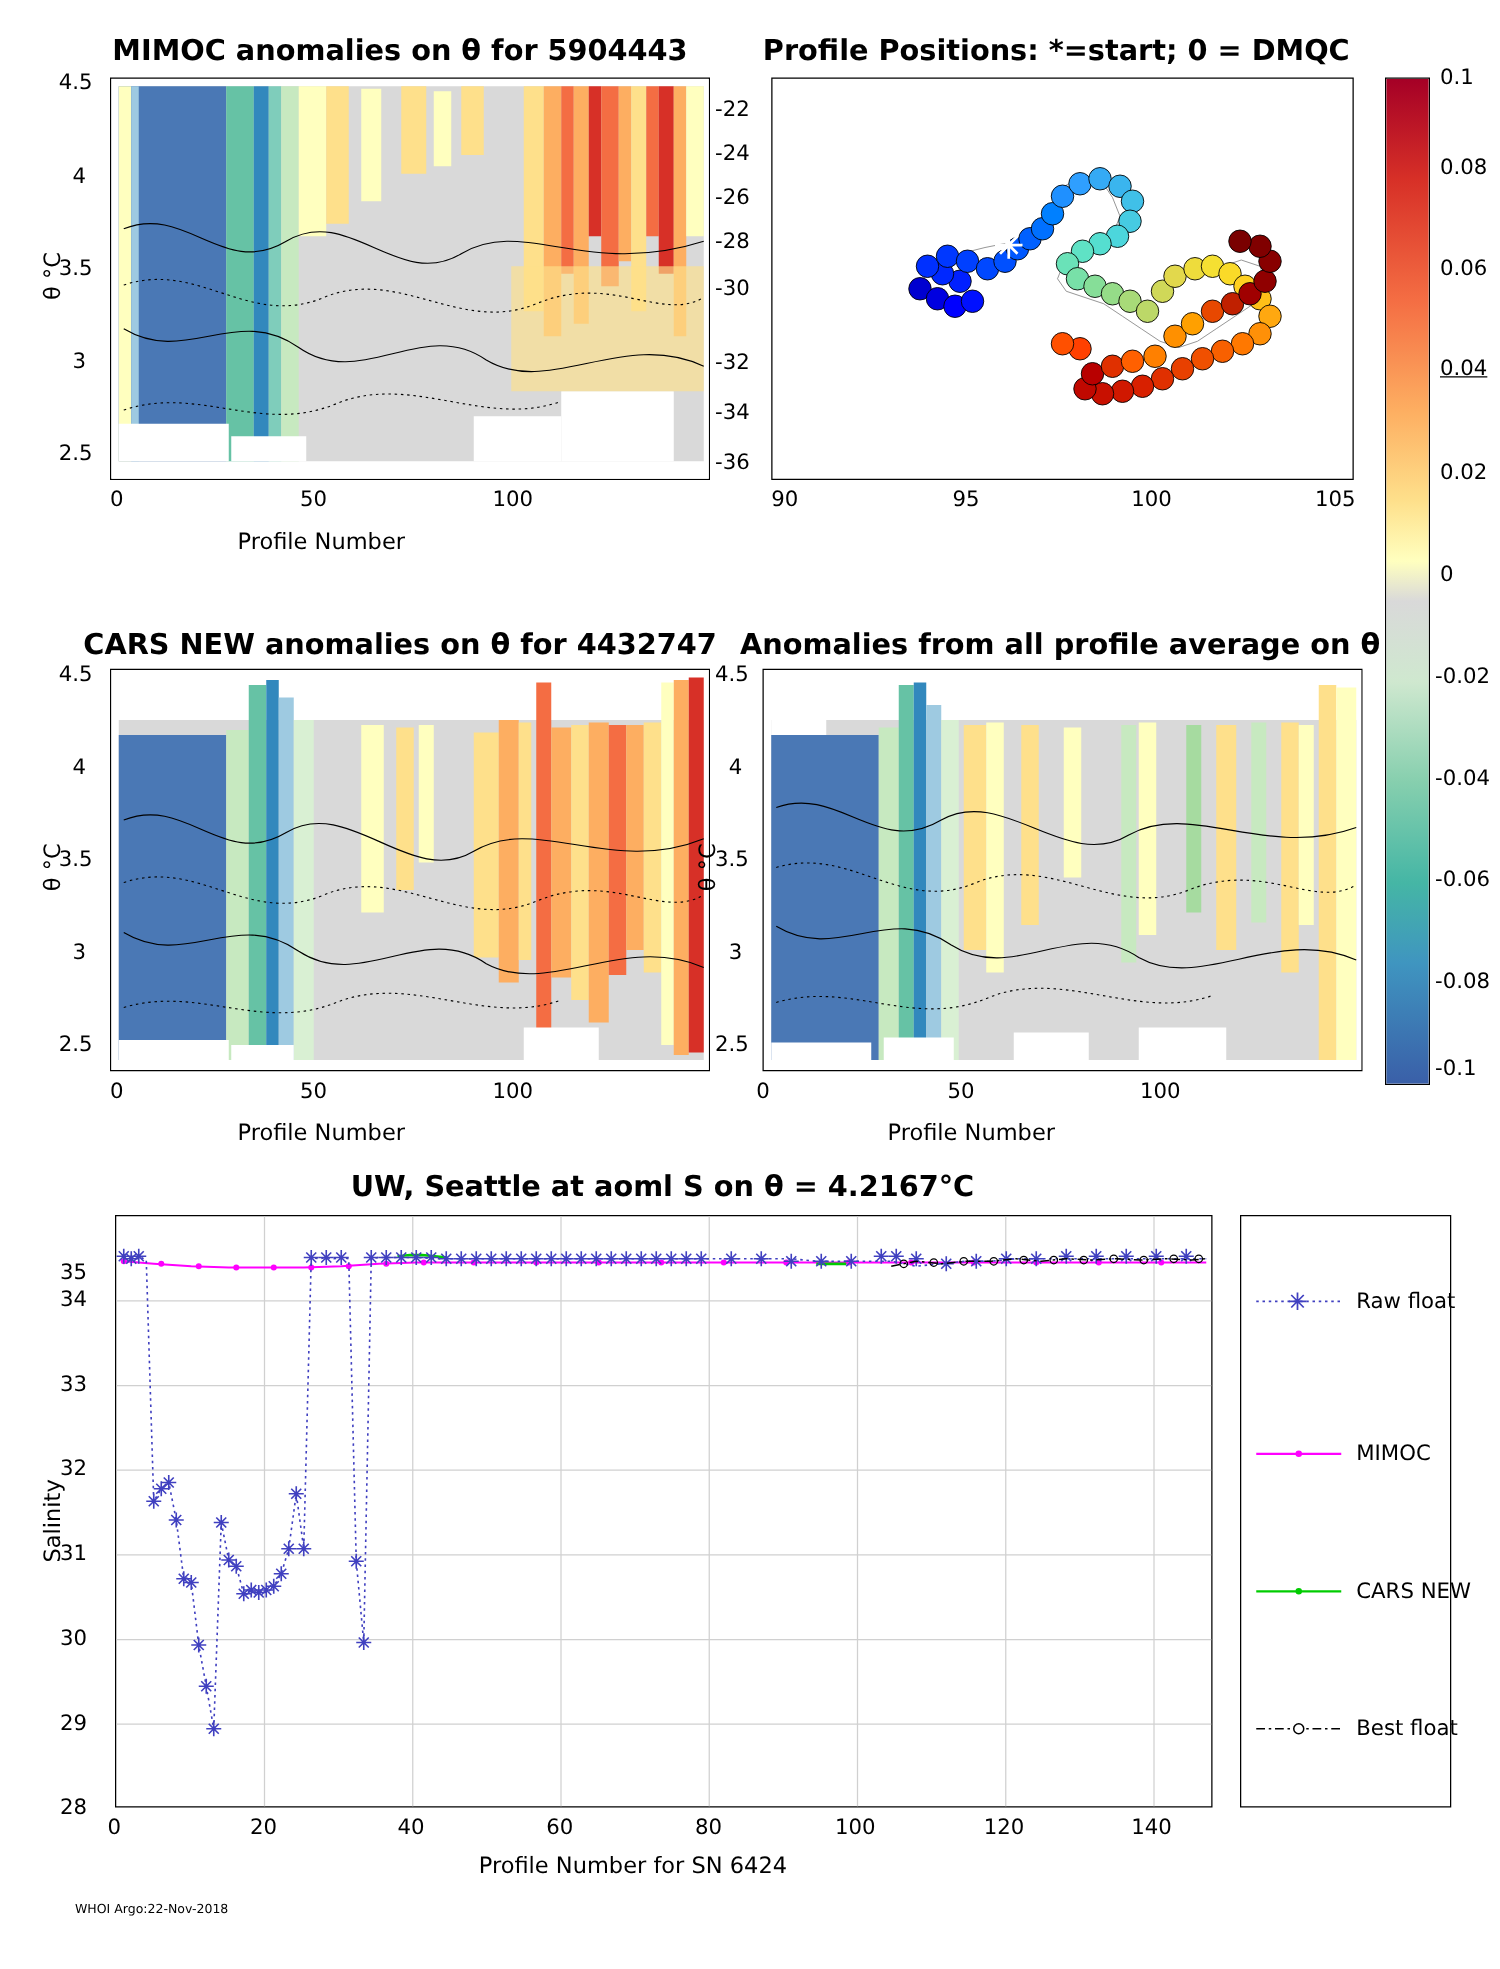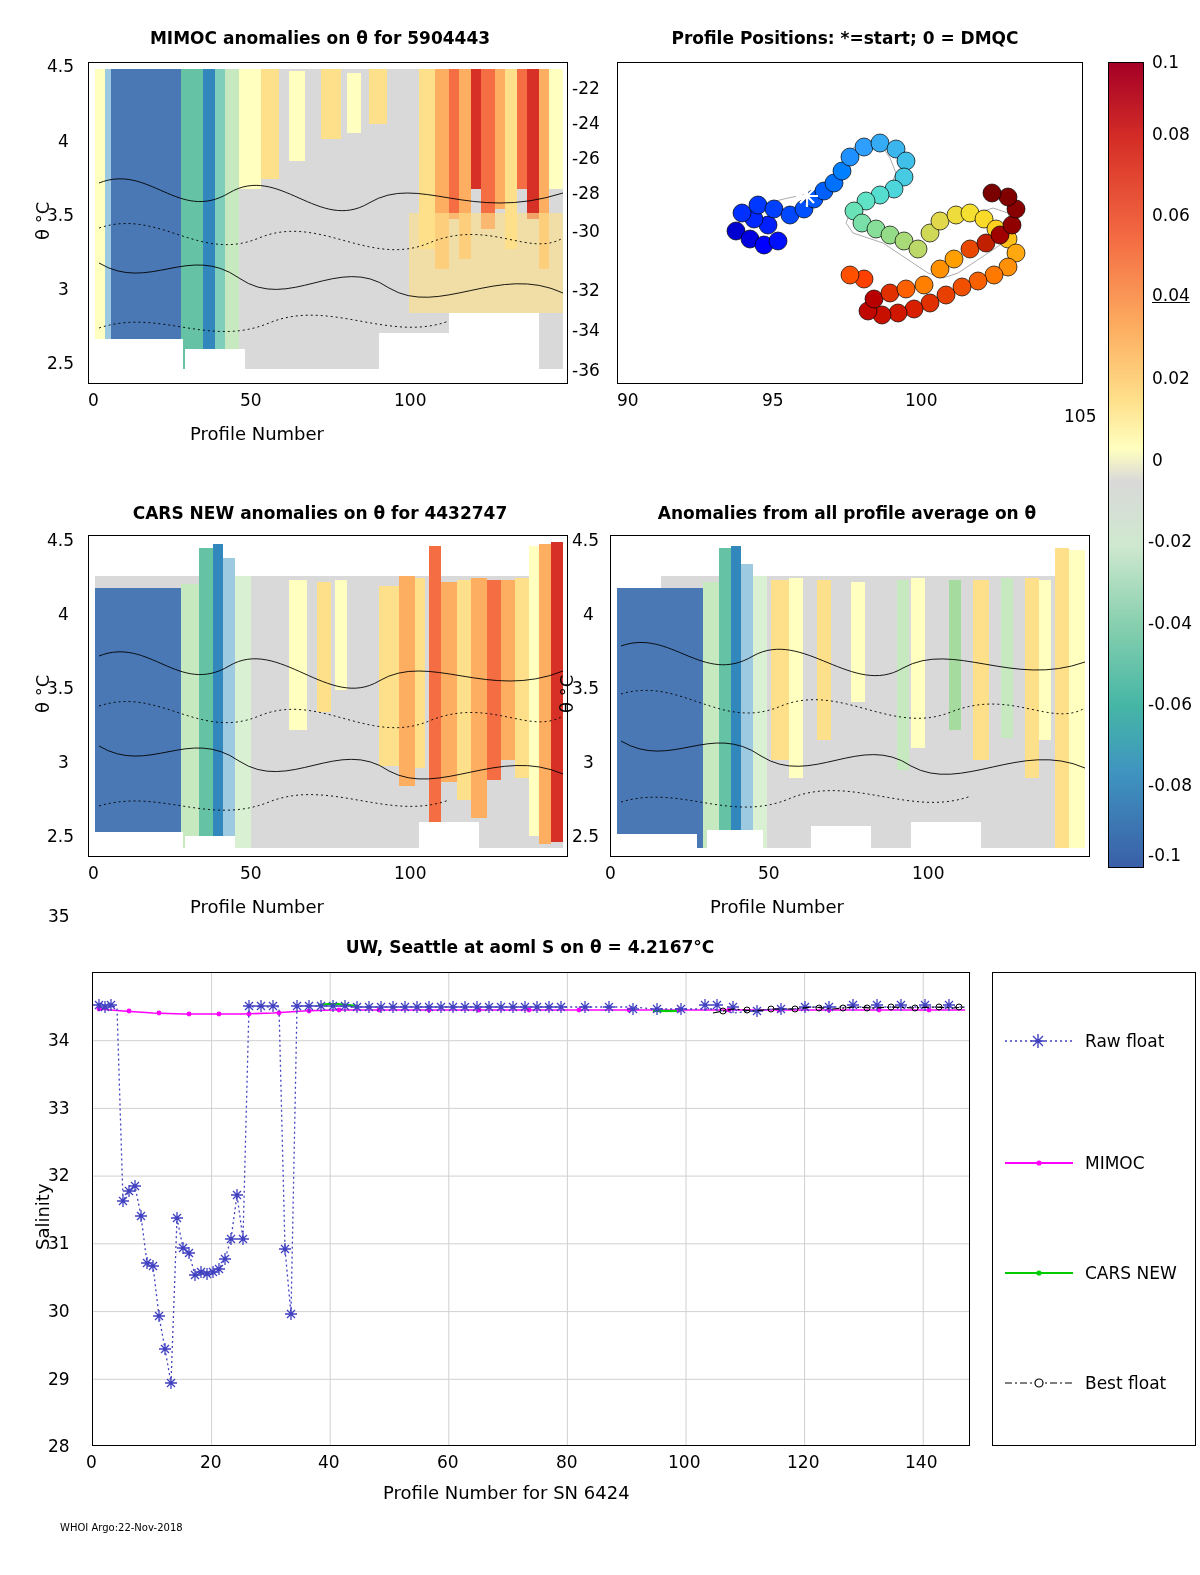--- a/index.html
+++ b/index.html
@@ -19,21 +19,21 @@
   .axes {
     position: absolute;
     border: 1.3px solid #000;
     box-sizing: border-box;
     background: #ffffff;
     overflow: hidden;
   }
   .title {
     position: absolute;
     font-weight: bold;
-    font-size: 17px;
+    font-size: 23px;
     text-align: center;
     white-space: nowrap;
   }
   .axlabel {
     position: absolute;
     font-size: 18px;
     text-align: center;
     white-space: nowrap;
   }
   .ticklabel {
@@ -237,21 +237,21 @@
       </g>
 
       <g stroke="#fff" stroke-width="2.2">
         <path d="M182,126 l14,14 M196,126 l-14,14 M189,122 l0,22 M178,133 l22,0"></path>
       </g>
     </svg>
   </div>
   <div class="ticklabel" style="left:617px; top:390px;">90</div>
   <div class="ticklabel" style="left:762px; top:390px;">95</div>
   <div class="ticklabel" style="left:905px; top:390px;">100</div>
-  <div class="ticklabel" style="left:1052px; top:406px;margin-left:12px;">105</div>
+  <div class="ticklabel" style="left:1052px; top:390px;">105</div>
 </div>
 
 <div class="panel">
   <div id="colorbar-axes" style="left:1108px; top:62px; width:36px; height:806px;">
     <svg class="cb-grad" viewBox="0 0 36 806" preserveAspectRatio="none">
       <defs>
         <linearGradient id="cbgrad" x1="0" y1="0" x2="0" y2="1">
           <stop offset="0.00" stop-color="#a50026"></stop>
           <stop offset="0.10" stop-color="#d73027"></stop>
           <stop offset="0.22" stop-color="#f46d43"></stop>
@@ -529,41 +529,41 @@
           <circle cx="750" cy="35" r="3"></circle>
         <circle cx="774" cy="35" r="3"></circle>
           <circle cx="798" cy="34" r="3"></circle>
           <circle cx="822" cy="35" r="3"></circle>
         <circle cx="846" cy="34" r="3"></circle>
           <circle cx="866" cy="34" r="3"></circle>
       </g>
     </svg>
   </div>
 
-  <div class="ticklabel" style="left:48px; top:906px;">35</div>
+  <div class="ticklabel" style="left:48px; top:1008px;">35</div>
   <div class="ticklabel" style="left:48px; top:1030px;">34</div>
   <div class="ticklabel" style="left:48px; top:1098px;">33</div>
   <div class="ticklabel" style="left:48px; top:1165px;">32</div>
   <div class="ticklabel" style="left:48px; top:1233px;">31</div>
   <div class="ticklabel" style="left:48px; top:1301px;">30</div>
   <div class="ticklabel" style="left:48px; top:1369px;">29</div>
   <div class="ticklabel" style="left:48px; top:1436px;">28</div>
   <div class="ylabel-rot" style="left:32px; top:1250px; transform:rotate(-90deg);">Salinity</div>
 
   <div class="ticklabel" style="left:86px; top:1452px;">0</div>
   <div class="ticklabel" style="left:200px; top:1452px;">20</div>
   <div class="ticklabel" style="left:318px; top:1452px;">40</div>
   <div class="ticklabel" style="left:437px; top:1452px;">60</div>
   <div class="ticklabel" style="left:556px; top:1452px;">80</div>
   <div class="ticklabel" style="left:668px; top:1452px;">100</div>
   <div class="ticklabel" style="left:787px; top:1452px;">120</div>
   <div class="ticklabel" style="left:905px; top:1452px;">140</div>
   <div class="axlabel" style="left:383px; top:1482px;">Profile Number for SN 6424</div>
 
-  <div class="legendbox" style="left:992px; top:972px; width:204px; height:474px;">
+  <div class="legendbox" style="left:992px; top:972px; width:169px; height:474px;">
     <div class="legend-row" style="left:10px; top:58px;">
       <span class="legend-sample">
         <svg width="72" height="20" viewBox="0 0 72 20">
           <line x1="2" y1="10" x2="70" y2="10" stroke="#4040c0" stroke-width="1.4" stroke-dasharray="2,3"></line>
           <g stroke="#4040c0" stroke-width="1.4">
             <path d="M30,5 l10,10 M40,5 l-10,10 M35,3 l0,14 M28,10 l14,0"></path>
           </g>
         </svg>
       </span>
       <span class="legend-label">Raw float</span>

